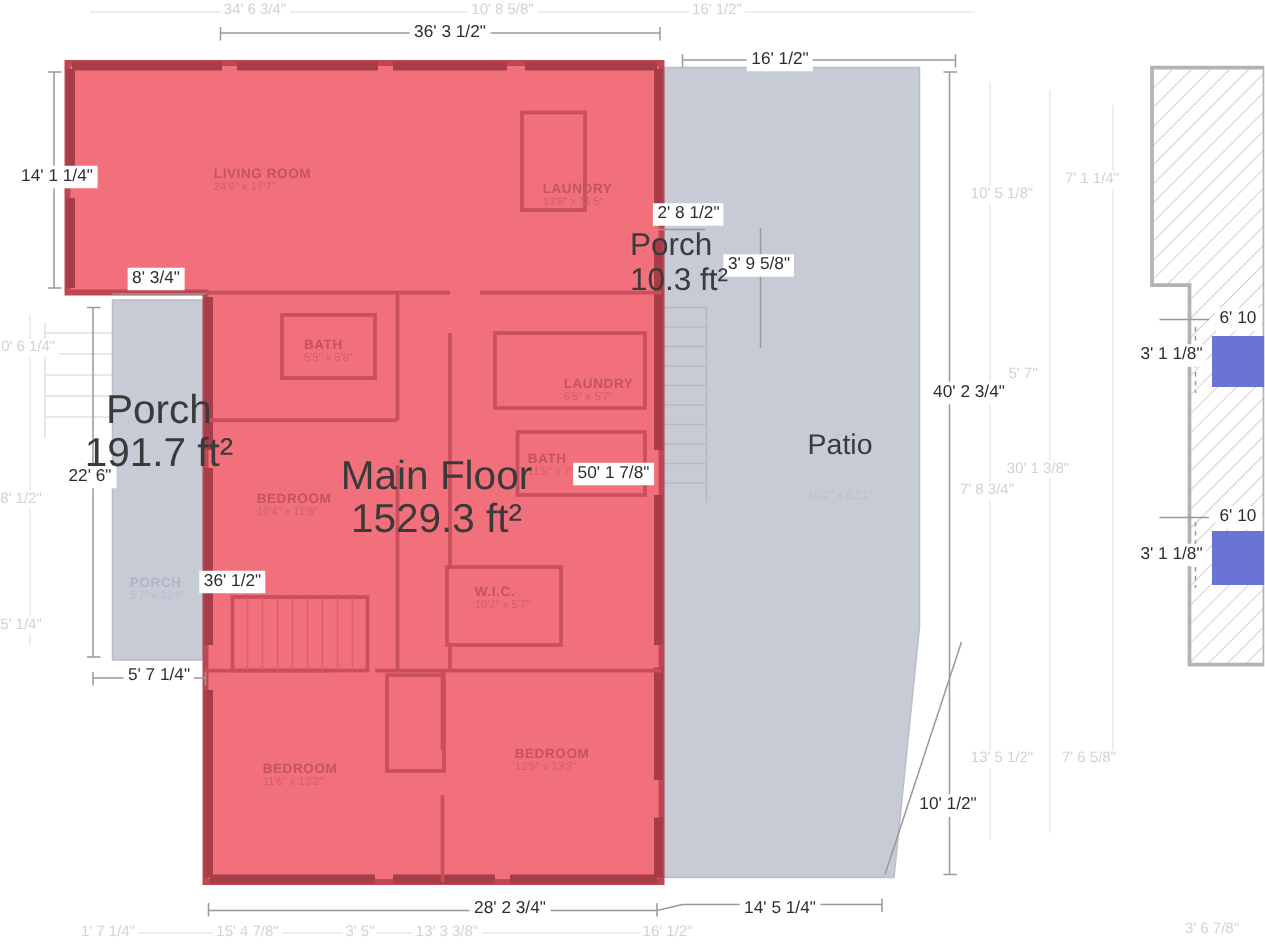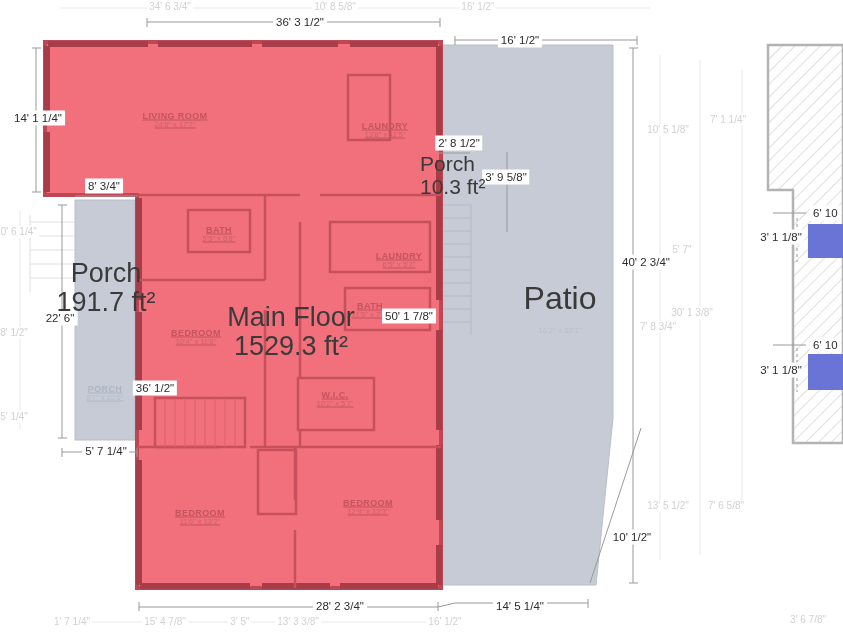--- a/index.html
+++ b/index.html
@@ -10,24 +10,24 @@
   #plan-svg{position:absolute;left:0;top:0;z-index:1;}
   .lbl{position:absolute;white-space:nowrap;transform:translate(-50%,-50%);z-index:4;}
   .dim{
     font-size:11.5px;color:#2d2d2d;background:#ffffff;padding:0 3px;line-height:15px;
   }
   .dim-edge{transform:translate(0,-50%);} 
   .area-label{
     z-index:5;color:#3a3a3a;text-align:center;font-size:27px;line-height:1.08;
   }
   .area-label.small{font-size:21px;text-align:left;transform:translate(0,-50%);}
-  .area-label.patio-size{font-size:32px;}
+  .area-label.patio-size{font-size:19px;}
   .room{
-    z-index:3;text-align:center;color:#c4545f;font-weight:bold;font-size:9px;
-    letter-spacing:.4px;line-height:1.15;text-decoration:underline;
+    z-index:3;text-align:left;color:#c4545f;font-weight:bold;font-size:9px;
+    letter-spacing:.4px;line-height:1.15;
   }
   .room .rsize{font-weight:normal;font-size:7.5px;letter-spacing:0;color:#cd616c;}
   .room.muted{color:#aeb6c4;}
   .room.muted .rsize{color:#b6bdca;}
   .faint{
     z-index:2;font-size:10px;color:#d2d2d2;background:#fff;padding:0 2px;line-height:12px;
   }
   .patio-sub{z-index:3;font-size:8px;color:#b9c0cc;}
 </style>
 </head>

